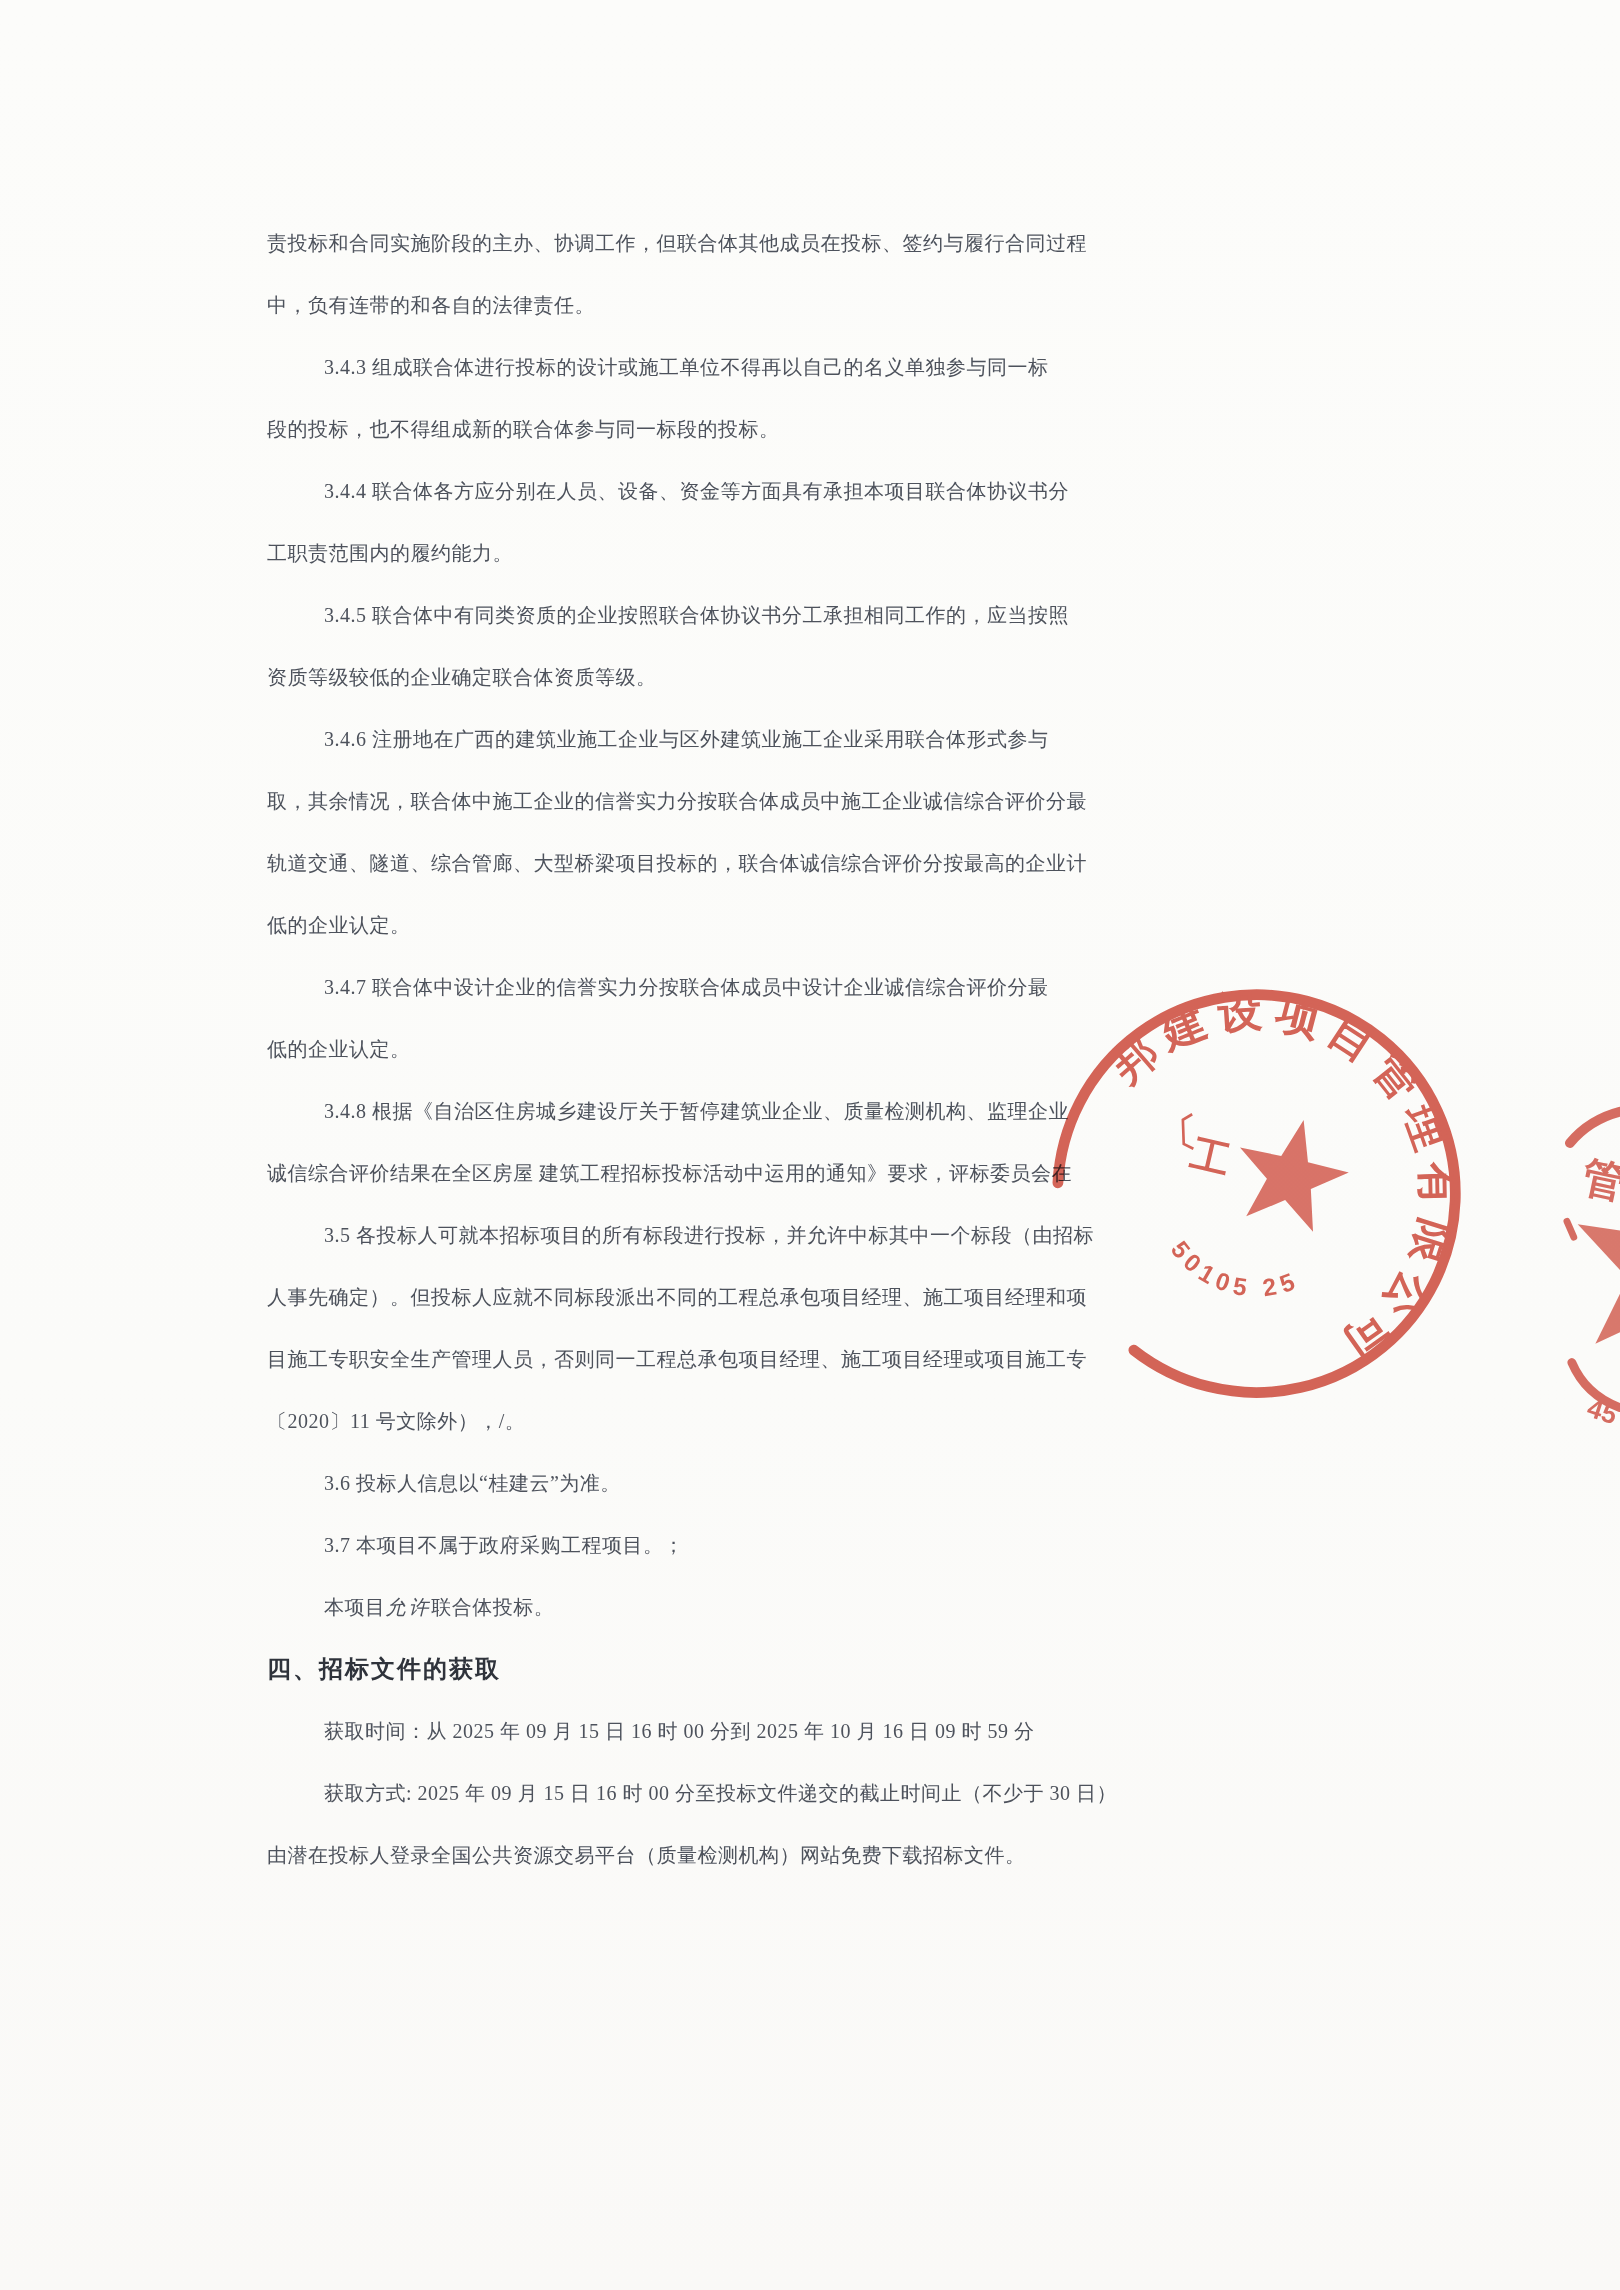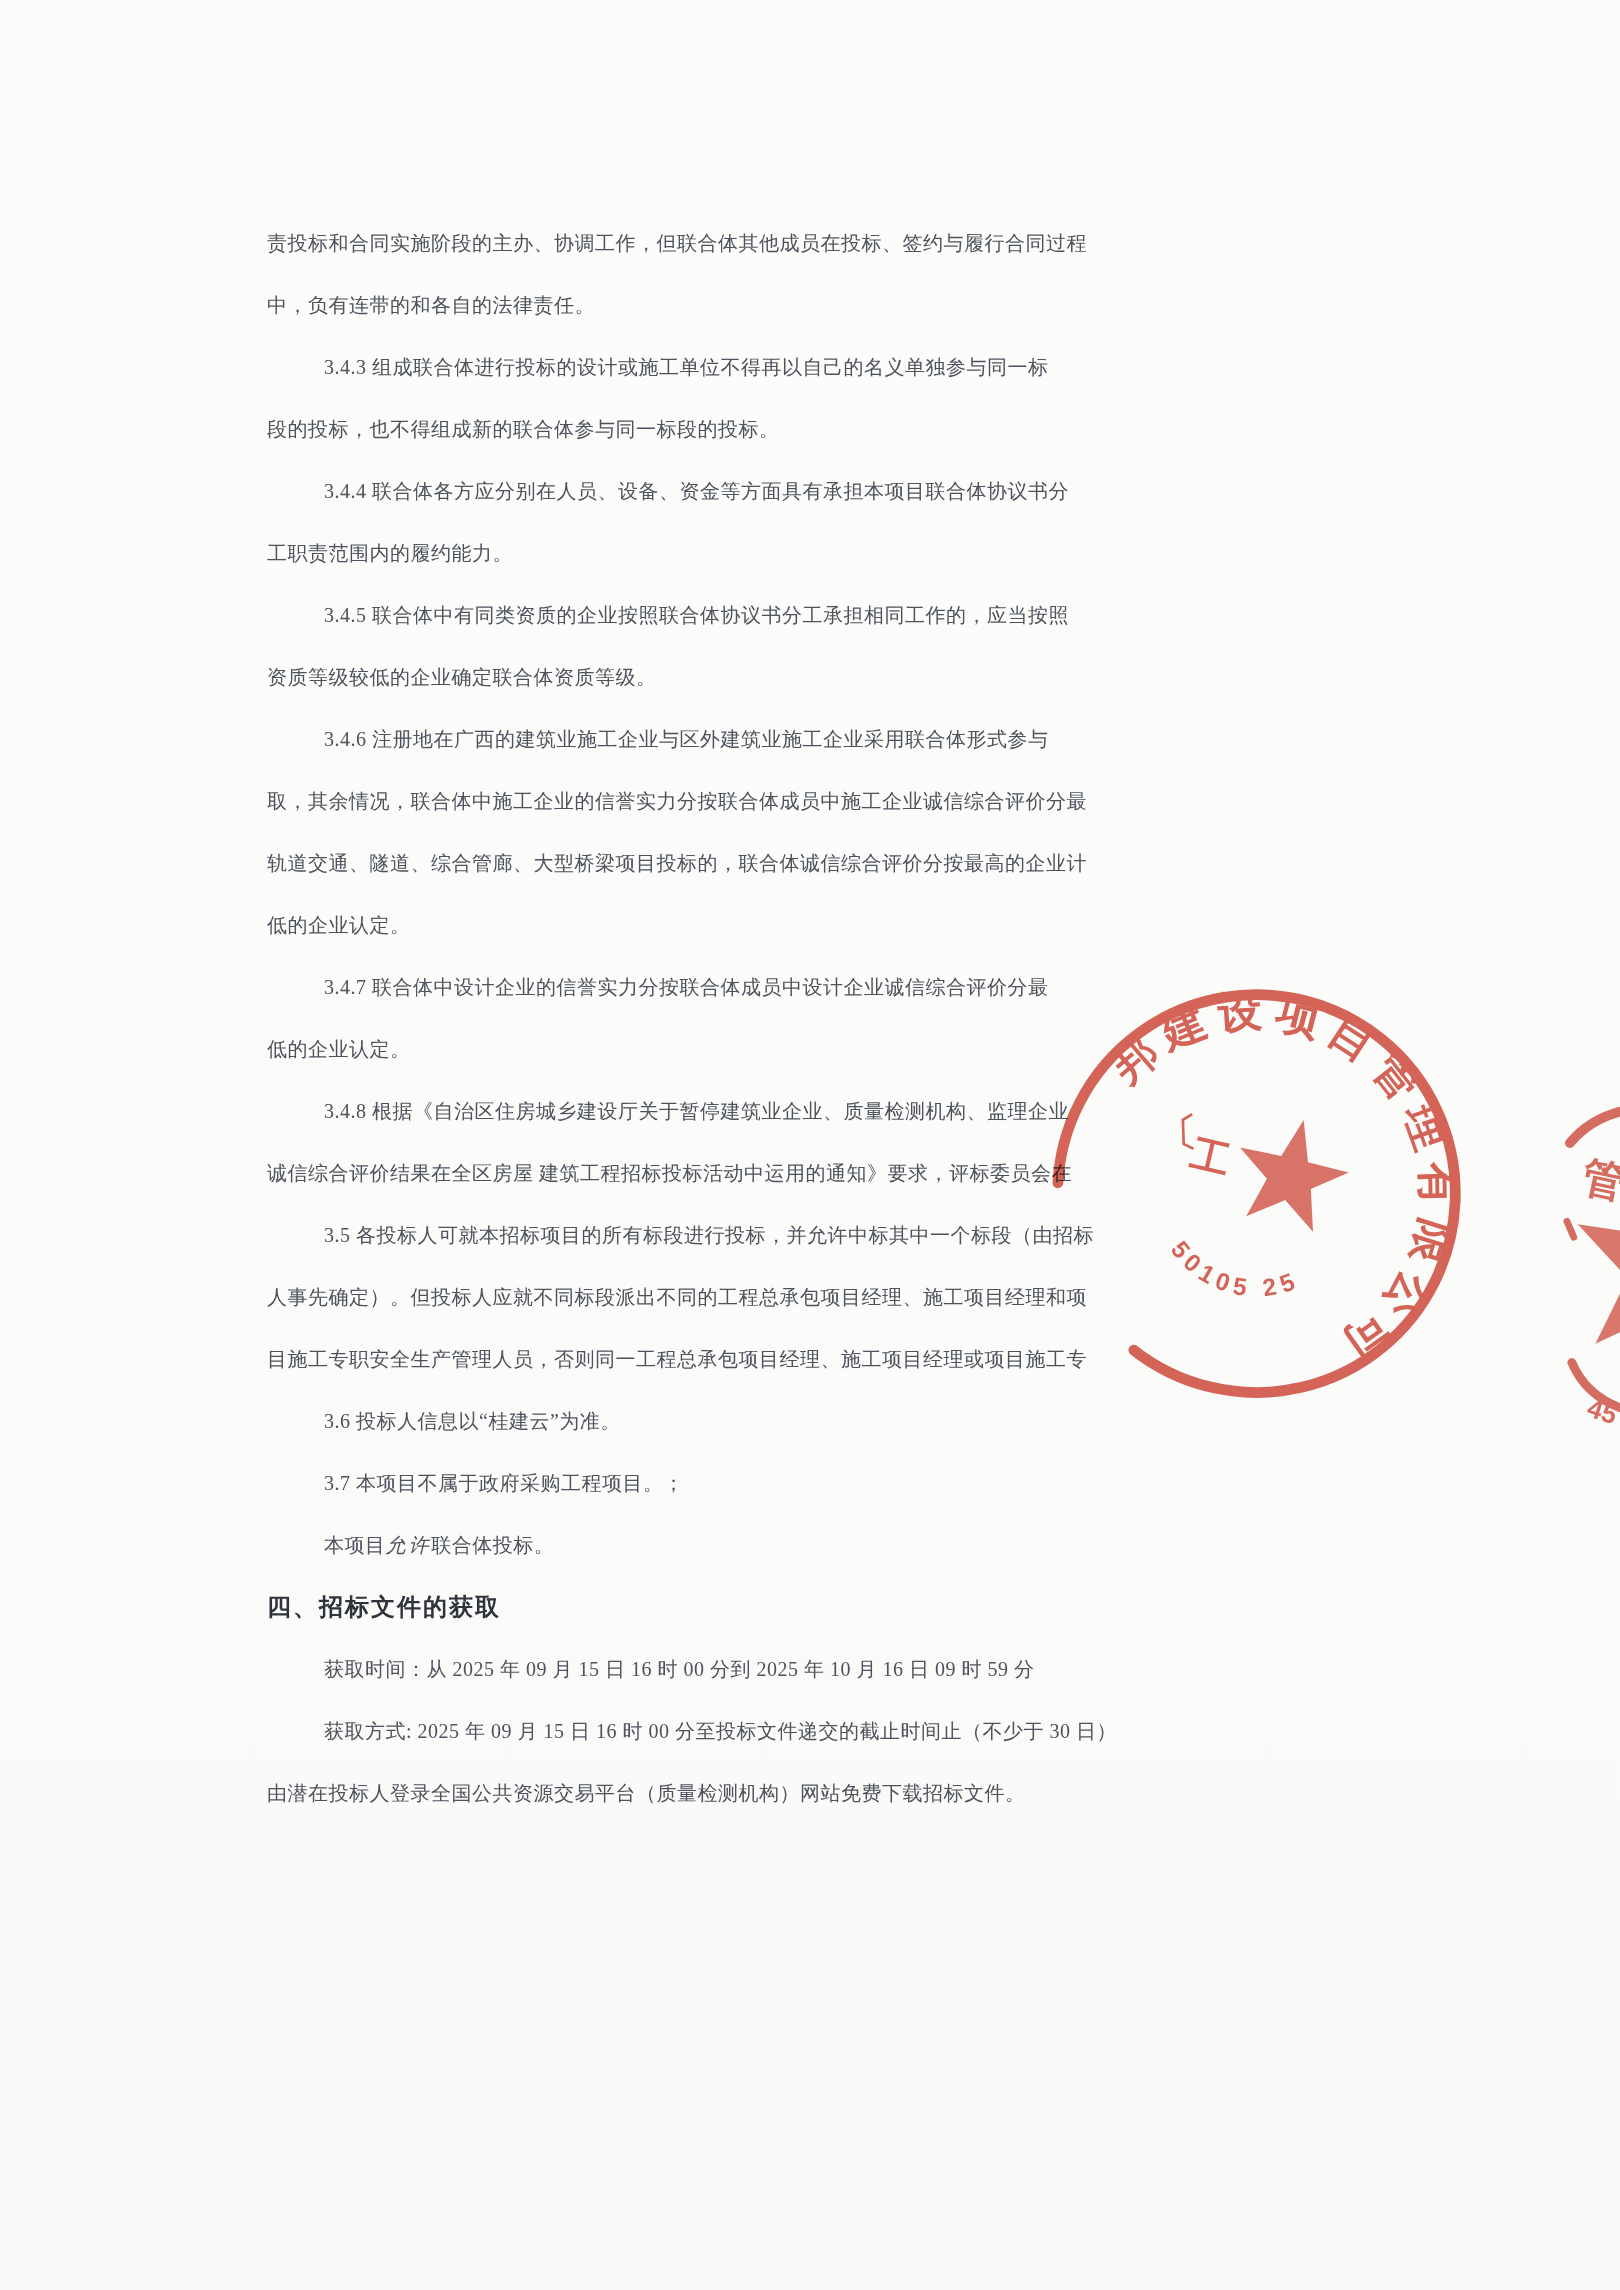--- a/index.html
+++ b/index.html
@@ -52,20 +52,21 @@
       <div class="line">取，其余情况，联合体中施工企业的信誉实力分按联合体成员中施工企业诚信综合评价分最</div>
       <div class="line">轨道交通、隧道、综合管廊、大型桥梁项目投标的，联合体诚信综合评价分按最高的企业计</div>
       <div class="line">低的企业认定。</div>
       <div class="line indent">3.4.7 联合体中设计企业的信誉实力分按联合体成员中设计企业诚信综合评价分最</div>
       <div class="line">低的企业认定。</div>
       <div class="line indent">3.4.8 根据《自治区住房城乡建设厅关于暂停建筑业企业、质量检测机构、监理企业</div>
       <div class="line">诚信综合评价结果在全区房屋 建筑工程招标投标活动中运用的通知》要求，评标委员会在</div>
       <div class="line indent">3.5 各投标人可就本招标项目的所有标段进行投标，并允许中标其中一个标段（由招标</div>
       <div class="line">人事先确定）。但投标人应就不同标段派出不同的工程总承包项目经理、施工项目经理和项</div>
       <div class="line">目施工专职安全生产管理人员，否则同一工程总承包项目经理、施工项目经理或项目施工专</div>
+      <div class="line">〔2020〕11 号文除外），/。</div>
       <div class="line indent">3.6 投标人信息以“桂建云”为准。</div>
       <div class="line indent">3.7 本项目不属于政府采购工程项目。；</div>
       <div class="line indent"><span>本项目</span><span class="hand-italic">允许</span><span>联合体投标。</span></div>
       <div class="line heading">四、招标文件的获取</div>
       <div class="line indent">获取时间：从 2025 年 09 月 15 日  16 时 00 分到 2025 年 10 月 16 日  09 时 59 分</div>
       <div class="line indent">获取方式: 2025 年 09 月 15 日 16 时 00 分至投标文件递交的截止时间止（不少于 30 日）</div>
       <div class="line">由潜在投标人登录全国公共资源交易平台（质量检测机构）网站免费下载招标文件。</div>
     </div>
 
   <svg class="seal seal-main" viewBox="0 0 440 440">

